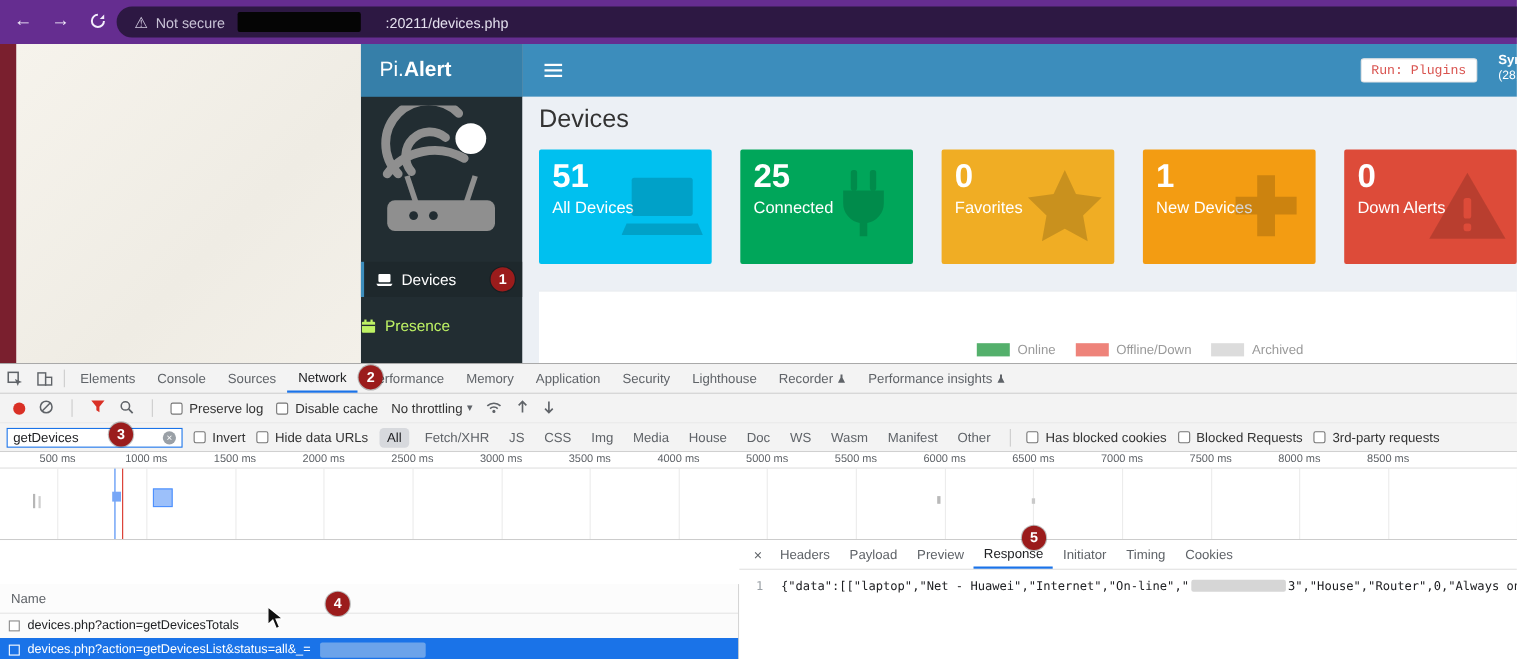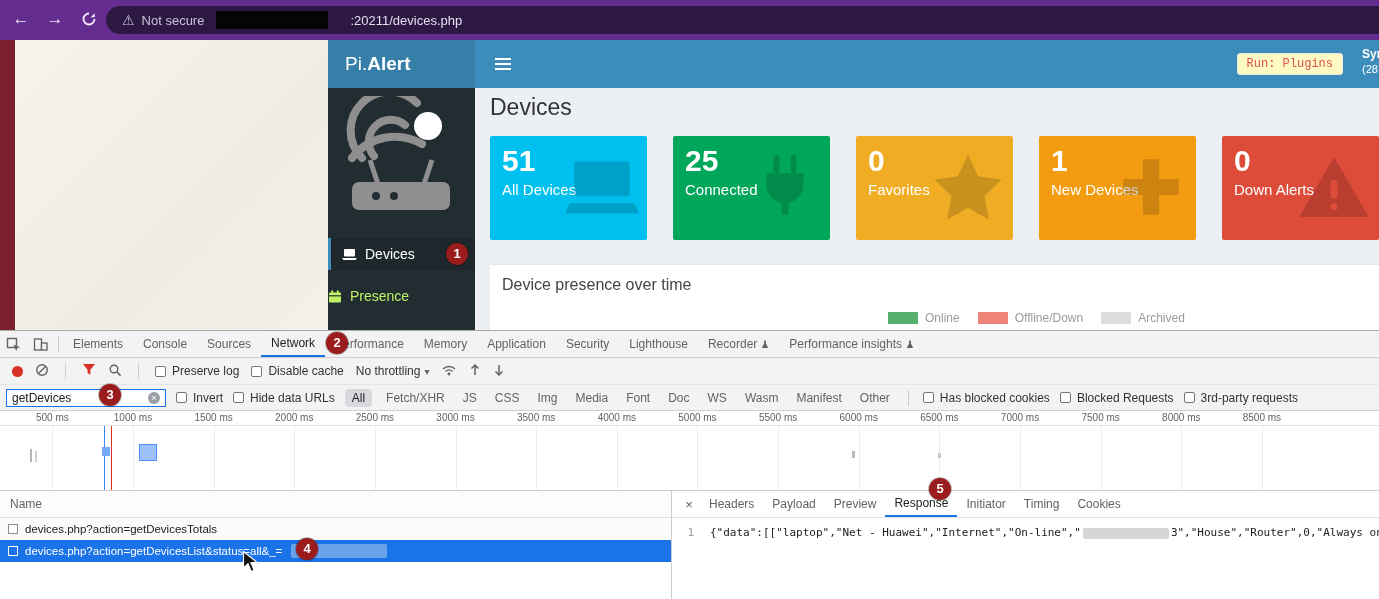--- a/index.html
+++ b/index.html
@@ -29,21 +29,21 @@
   .logo { height: 48px; background: #367fa9; color: #fff; font-size: 19px; line-height: 48px; padding-left: 17px; }
   .logo b { font-weight: bold; }
   .router-wrap { position: absolute; left: 8px; top: 56px; width: 130px; height: 138px; }
   .menu-item { position: absolute; left: 0; right: 0; height: 32px; display: flex; align-items: center; gap: 8px; color: #bef264; font-size: 14px; cursor: pointer; }
   .menu-devices { top: 198px; background: #1e282c; color: #fff; border-left: 3px solid #3c8dbc; padding-left: 11px; }
   .menu-presence { top: 240px; }
   .menu-item svg { flex: none; }
 
   .app-header { position: absolute; left: 147px; top: 0; right: 0; height: 48px; background: #3c8dbc; }
   .hamb { position: absolute; left: 20px; top: 18px; width: 16px; height: 2px; background: #fff; box-shadow: 0 5px 0 #fff, 0 10px 0 #fff; cursor: pointer; }
-  .run-plugins { position: absolute; right: 36px; top: 13px; background: #fef9c3; color: #d9534f; font-family: "Liberation Mono", monospace; font-size: 12px; padding: 3px 9px; border-radius: 3px; border: 1px solid #e6e6e6; cursor: pointer; white-space: nowrap; }
+  .run-plugins { position: absolute; right: 36px; top: 13px; background: #ffffff; color: #d9534f; font-family: "Liberation Mono", monospace; font-size: 12px; padding: 3px 9px; border-radius: 3px; border: 1px solid #e6e6e6; cursor: pointer; white-space: nowrap; }
   .header-right { position: absolute; left: 887px; top: 7px; color: #fff; width: 60px; line-height: 15px; }
   .hr1 { font-size: 12px; font-weight: bold; }
   .hr2 { font-size: 11px; }
 
   .app-content { position: absolute; left: 147px; top: 48px; right: 0; bottom: 0; background: #ecf0f5; overflow: hidden; }
   .page-title { margin: 6px 0 0 15px; font-size: 23px; font-weight: 400; color: #333; }
   .cards { position: absolute; left: 15px; top: 48px; right: 0; display: flex; gap: 26px; }
   .card { flex: 1; height: 104px; position: relative; color: #fff; border-radius: 2px; overflow: hidden; cursor: pointer; }
   .card-aqua { background: #00c0ef; }
   .card-green { background: #00a65a; }
@@ -96,21 +96,21 @@
   .tl-line-red { left: 111px; background: #d93025; }
   .tl-mark { position: absolute; }
   .m1 { left: 30px; top: 38px; width: 2px; height: 13px; background: #b6b6b6; }
   .m2 { left: 35px; top: 40px; width: 2px; height: 11px; background: #cfcfcf; }
   .m3 { left: 102px; top: 36px; width: 8px; height: 9px; background: #77a7f7; }
   .m4 { left: 139px; top: 33px; width: 18px; height: 17px; background: #9cc0fa; border: 1px solid #4d90fe; }
   .m5 { left: 852px; top: 40px; width: 3px; height: 7px; background: #b9b9b9; }
   .m6 { left: 938px; top: 42px; width: 3px; height: 5px; background: #c9c9c9; }
 
   .dt-bottom { position: absolute; left: 0; top: 160px; right: 0; height: 109px; display: flex; background: #fff; }
-  .req-list { width: 672px; flex: none; border-right: 1px solid #ccc; background: #fff; }
+  .req-list { width: 672px; flex: none; border-right: 1px solid #ccc; background: #fff; margin-top: 40px; }
   .req-header { height: 27px; line-height: 27px; padding-left: 10px; color: #5f6368; border-bottom: 1px solid #e0e0e0; background: #fcfcfc; }
   .req-row { height: 22px; display: flex; align-items: center; gap: 7px; padding-left: 8px; font-size: 11.5px; color: #202124; background: #fbfbfb; cursor: pointer; white-space: nowrap; }
   .req-row.selected { background: #1a73e8; color: #fff; }
   .req-cb { width: 10px; height: 10px; border: 1px solid #8a8a8a; background: #fff; flex: none; cursor: pointer; }
   .selected .req-cb { border-color: #fff; background: transparent; }
   .redact-blue { width: 96px; height: 14px; background: #6ba3ea; border-radius: 2px; margin-left: 2px; flex: none; }
 
   .resp-panel { flex: 1; display: flex; flex-direction: column; overflow: hidden; background: #fff; }
   .resp-tabs { height: 27px; flex: none; display: flex; align-items: center; border-bottom: 1px solid #e0e0e0; padding-left: 6px; }
   .resp-close { width: 22px; text-align: center; color: #5f6368; font-size: 13px; cursor: pointer; }
@@ -250,21 +250,20 @@
             <svg viewBox="0 0 64 64">
                 <path d="M32 6 L62 58 H2 Z"></path>
                 <rect x="29" y="26" width="6" height="16" rx="2" fill="#dd4b39"></rect>
                 <rect x="29" y="46" width="6" height="6" rx="2" fill="#dd4b39"></rect>
               </svg>
           </span>
         </div>
       </div>
 
       <div class="presence-panel">
-        <div class="presence-title">Device presence over time</div>
         <div class="legend">
           <span class="legend-item">
             <span class="legend-swatch sw-online"></span>
             <span>Online</span>
           </span>
           <span class="legend-item">
             <span class="legend-swatch sw-offline"></span>
             <span>Offline/Down</span>
           </span>
           <span class="legend-item">
@@ -397,21 +396,21 @@
       <span class="cb-group">
         <span class="cb"></span>
         <span>Hide data URLs</span>
       </span>
       <span class="rtype sel">All</span>
       <span class="rtype">Fetch/XHR</span>
       <span class="rtype">JS</span>
       <span class="rtype">CSS</span>
       <span class="rtype">Img</span>
       <span class="rtype">Media</span>
-      <span class="rtype">Font</span>
+      <span class="rtype">House</span>
       <span class="rtype">Doc</span>
       <span class="rtype">WS</span>
       <span class="rtype">Wasm</span>
       <span class="rtype">Manifest</span>
       <span class="rtype">Other</span>
       <span class="vsep"></span>
       <span class="cb-group">
         <span class="cb"></span>
         <span>Has blocked cookies</span>
       </span>

